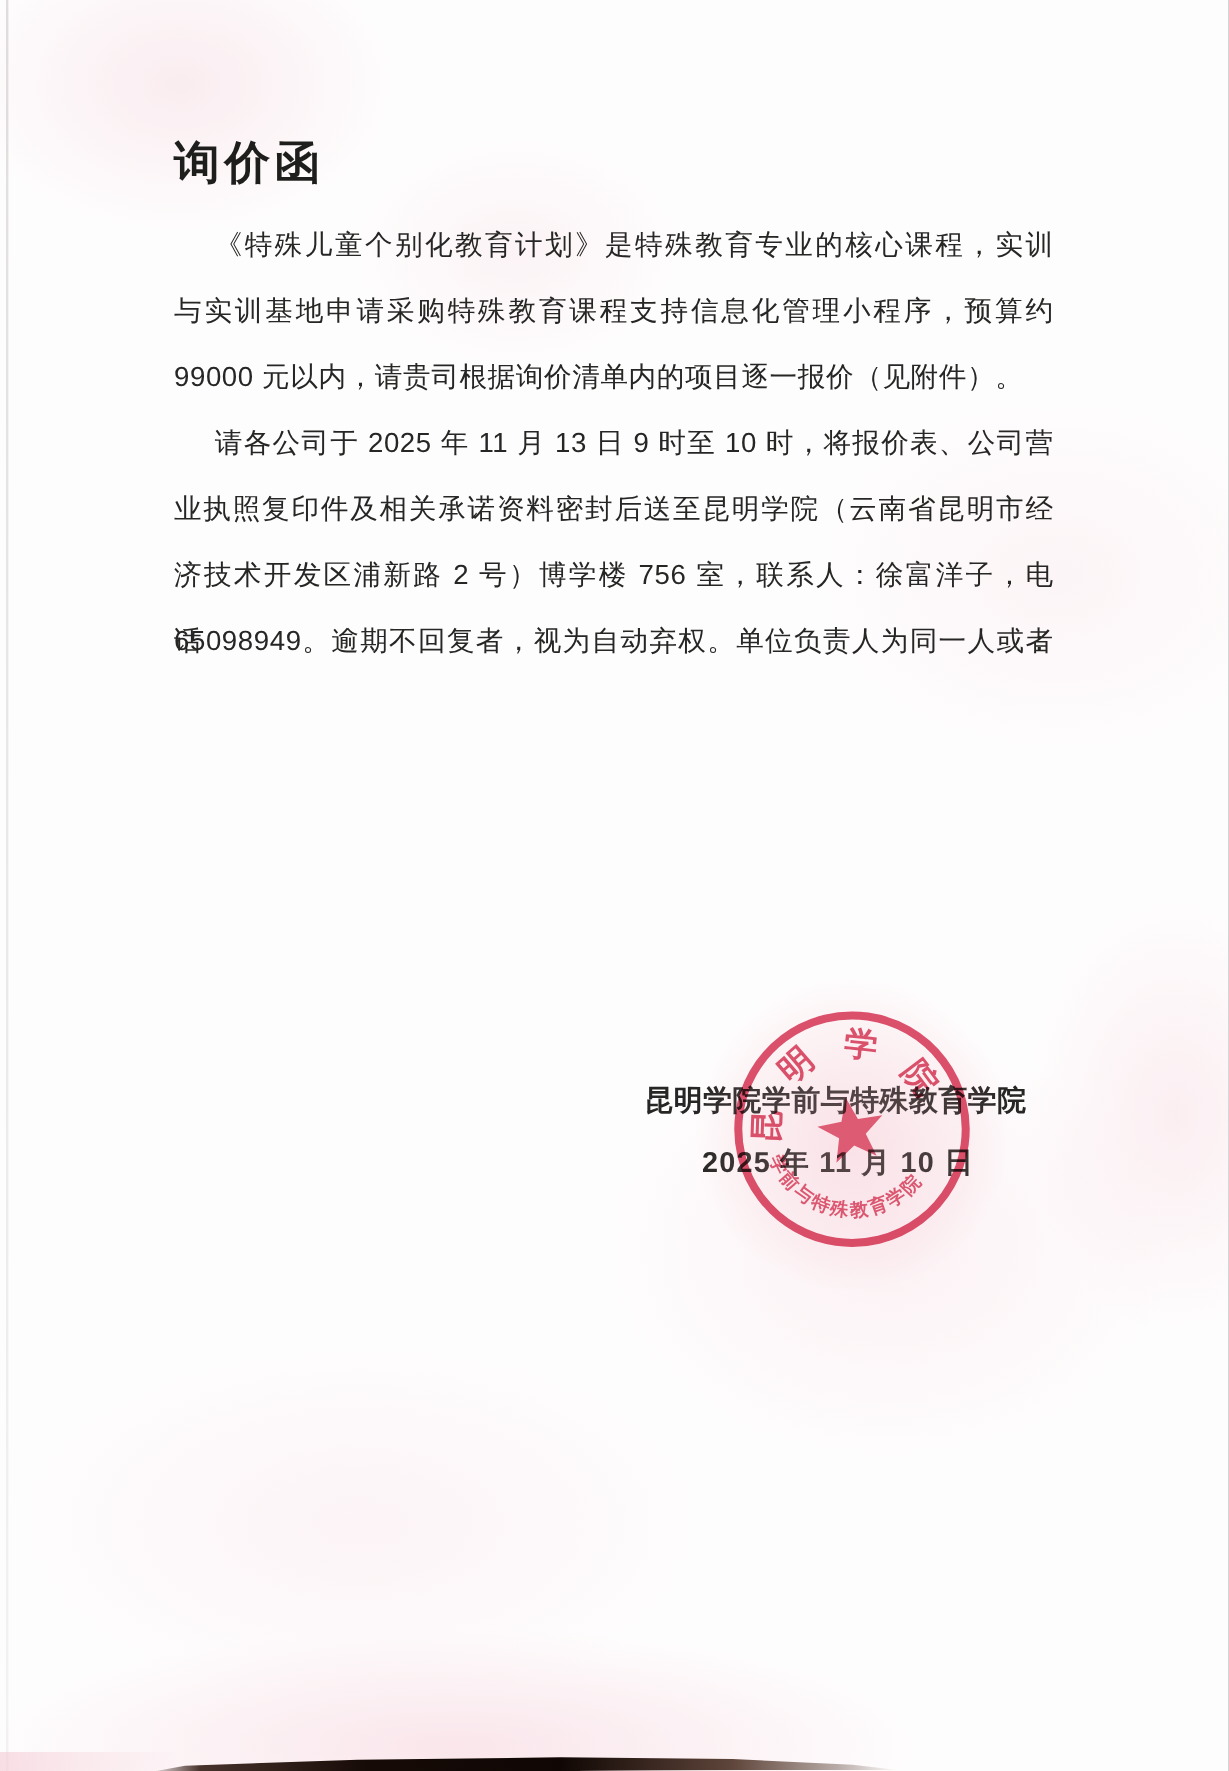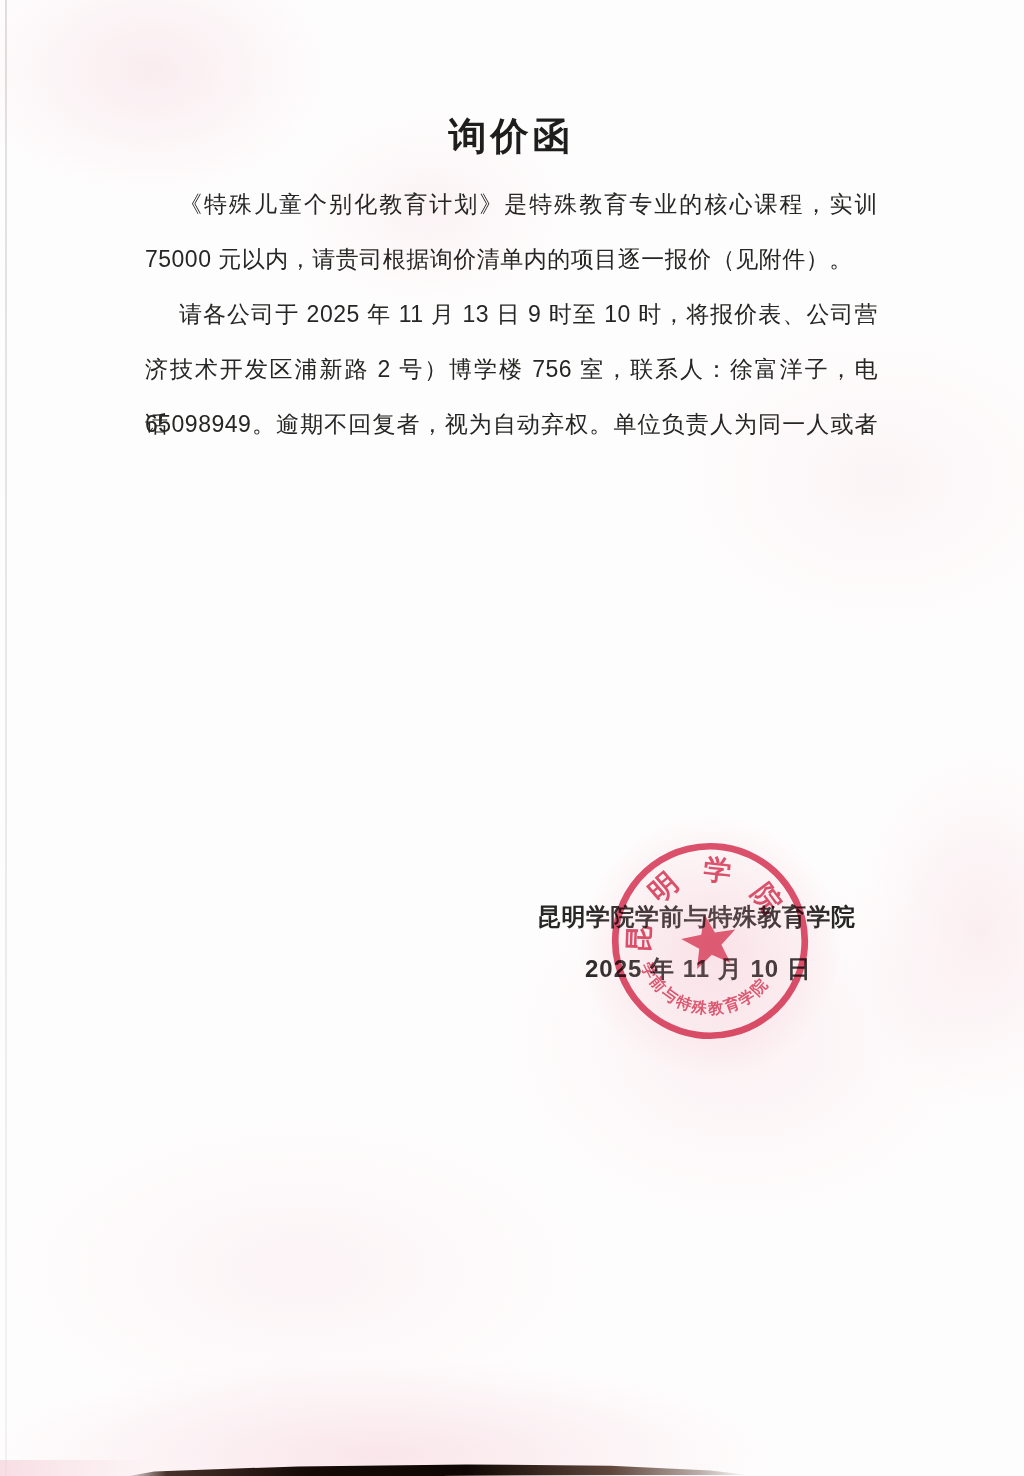--- a/index.html
+++ b/index.html
@@ -19,21 +19,21 @@
       radial-gradient(ellipse 420px 220px at 300px 1270px, rgba(250,232,237,.45), transparent 70%),
       radial-gradient(ellipse 520px 130px at 380px 1455px, rgba(246,210,220,.55), transparent 75%),
       #fefdfd;
   }
   .edge-line {
     position: absolute; left: 5px; top: 0; bottom: 0; width: 2px;
     background: linear-gradient(to bottom, rgba(150,140,140,.28), rgba(150,140,140,.10));
   }
   .doc-title {
     position: absolute; top: 106px; left: 145px; width: 733px;
-    text-align: center; font-size: 38px; font-weight: 700;
+    text-align: left; font-size: 38px; font-weight: 700;
     letter-spacing: 4px; color: #1e1e1c; line-height: 60px;
   }
   .body-block { position: absolute; top: 177px; left: 145px; width: 733px; }
   .bline {
     height: 55px; line-height: 55px;
     font-size: 23px; font-weight: 400; color: #262624;
     letter-spacing: 0.5px;
     text-align: justify; text-align-last: justify;
     white-space: normal; overflow: visible;
   }
@@ -80,22 +80,24 @@
 <body>
 
 <div class="page">
 
   <div class="edge-line"></div>
 
   <div class="doc-title">询价函</div>
 
   <div class="body-block">
     <div class="bline indent">《特殊儿童个别化教育计划》是特殊教育专业的核心课程，实训</div>
-    <div class="bline end">75000 元以内，请贵司根据询价清单内的项目逐一报价（见附件）。</div>
+    <div class="bline">与实训基地申请采购特殊教育课程支持信息化管理小程序，预算约</div>
+    <div class="bline end">99000 元以内，请贵司根据询价清单内的项目逐一报价（见附件）。</div>
     <div class="bline indent">请各公司于 2025 年 11 月 13 日 9 时至 10 时，将报价表、公司营</div>
+    <div class="bline">业执照复印件及相关承诺资料密封后送至昆明学院（云南省昆明市经</div>
     <div class="bline">济技术开发区浦新路 2 号）博学楼 756 室，联系人：徐富洋子，电话：</div>
     <div class="bline">65098949。逾期不回复者，视为自动弃权。单位负责人为同一人或者</div>
   </div>
 
   <div class="sig-line">昆明学院学前与特殊教育学院</div>
   <div class="date-line">2025 年 11 月 10 日</div>
 
   <div class="seal-halo"></div>
 
   <svg class="seal" viewBox="0 0 200 200" aria-hidden="true">

